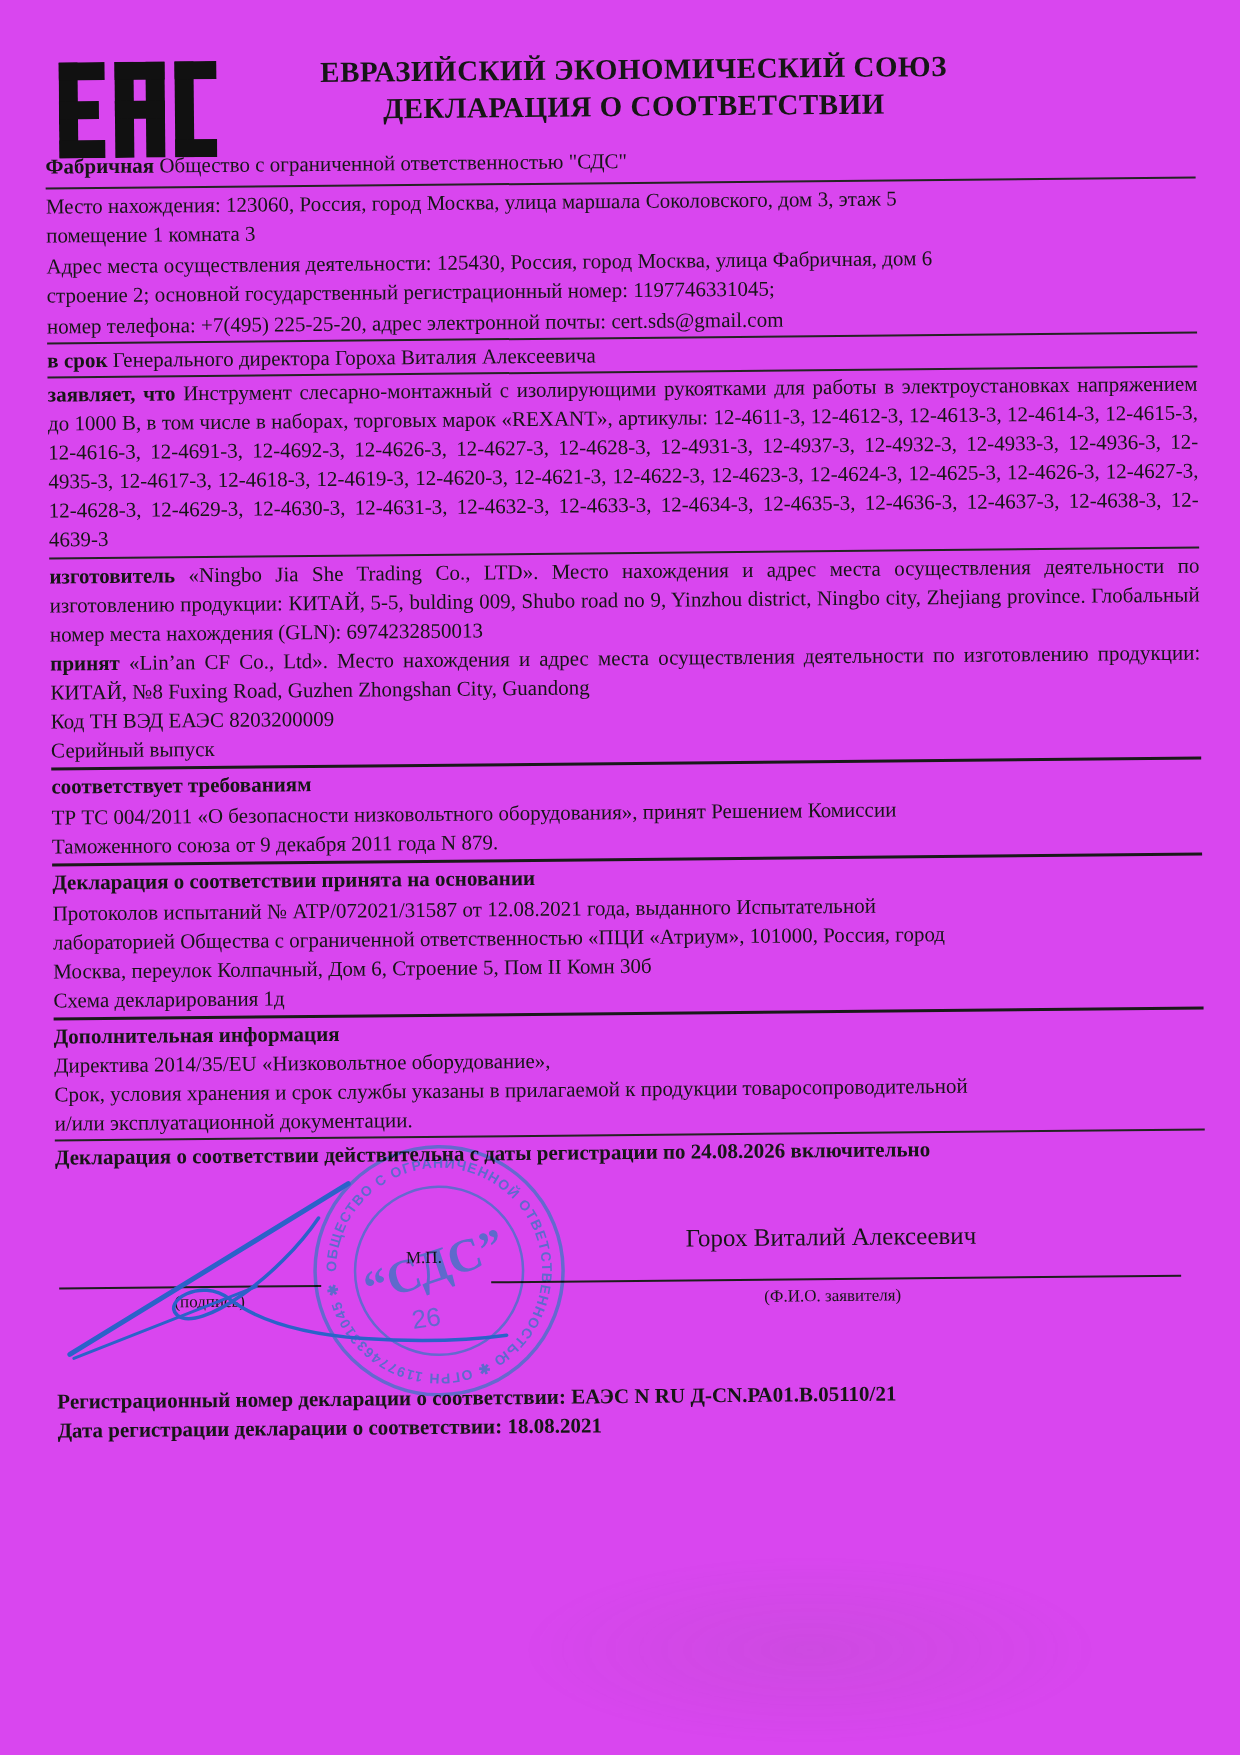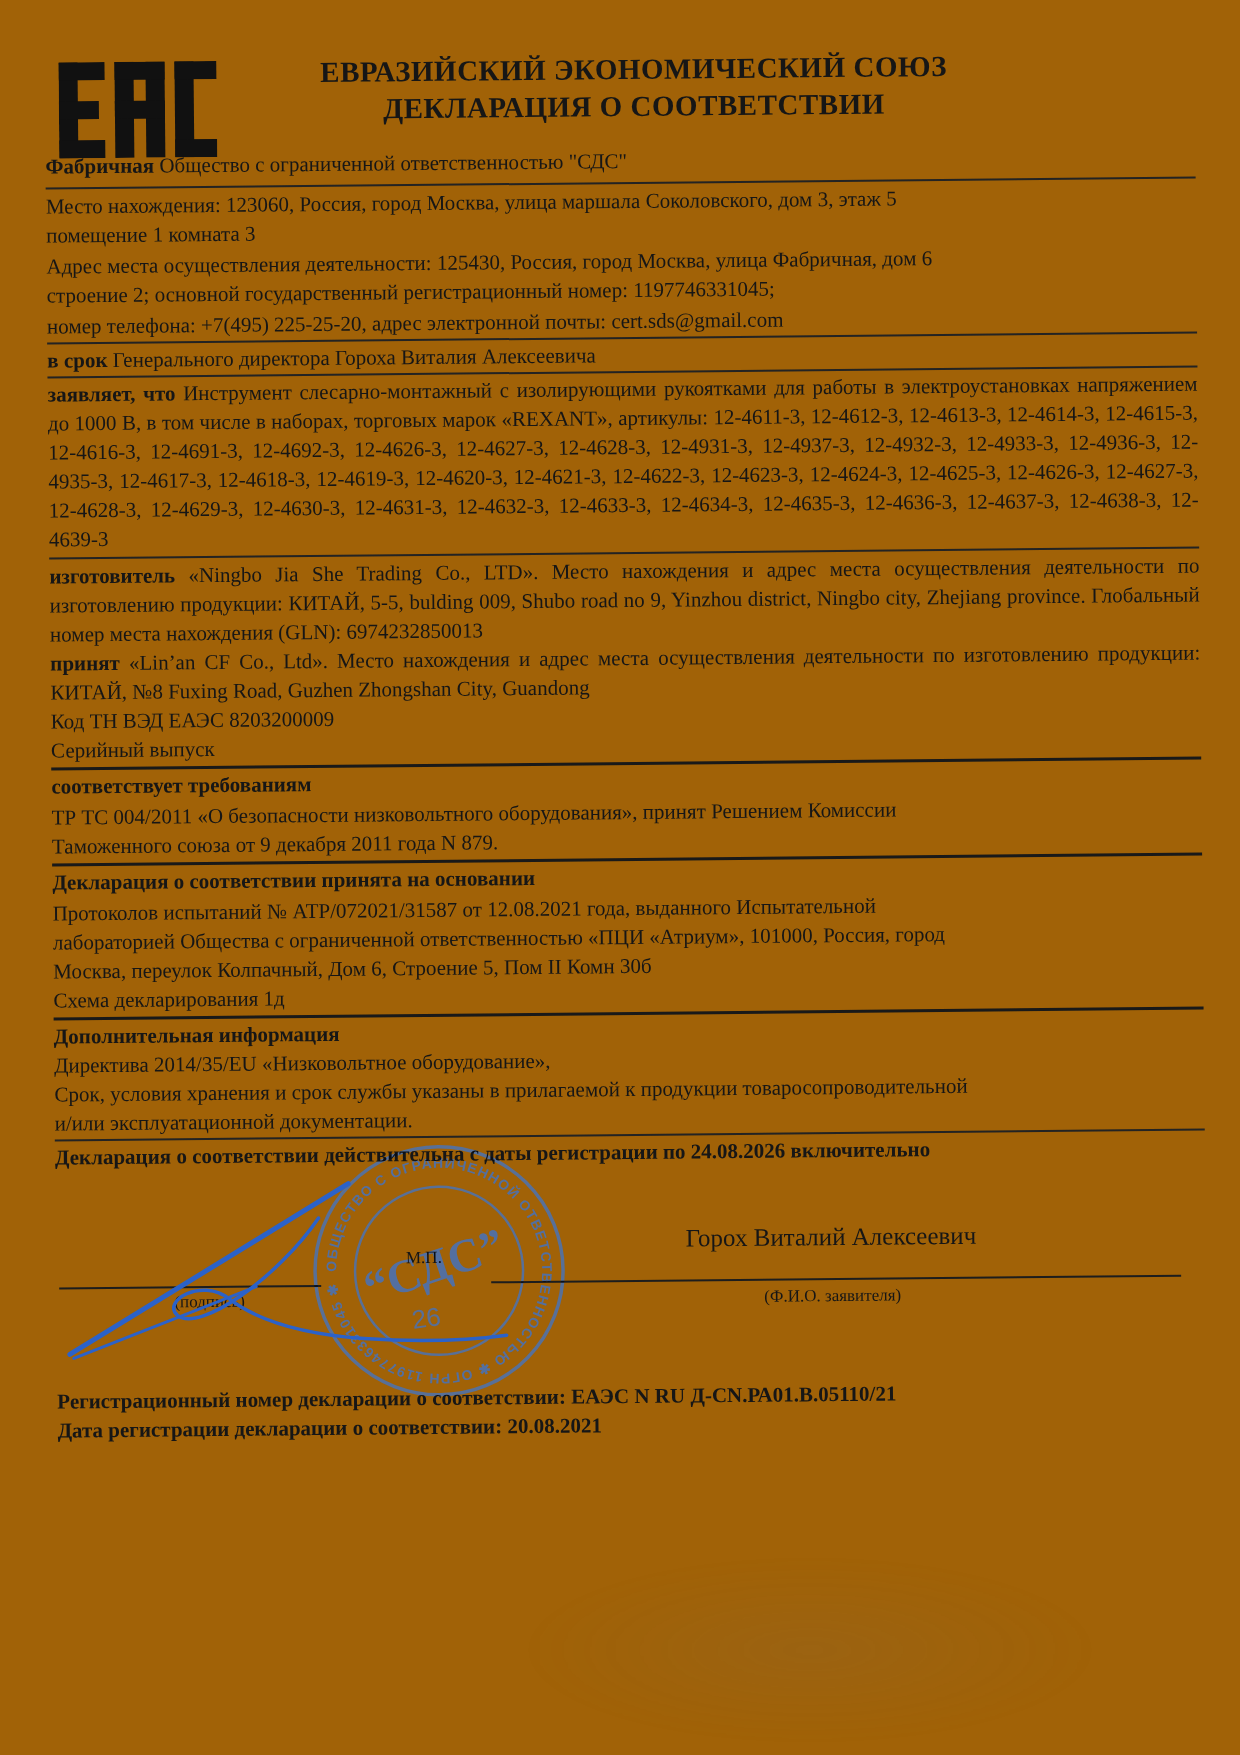--- a/index.html
+++ b/index.html
@@ -1,16 +1,16 @@
 <!DOCTYPE html>
 <html><head>
 <meta charset="utf-8">
 <style>
   html,body{margin:0;padding:0;background:#9a9a9a;}
-  .page{width:1240px;height:1755px;background:#a16207;position:relative;overflow:hidden;
+  .page{width:1240px;height:1755px;background:#d946ef;position:relative;overflow:hidden;
         font-family:"Liberation Serif","DejaVu Serif",serif;color:#161616;}
   .content{position:absolute;left:45px;top:0;width:1150px;
            transform:rotate(-0.55deg);transform-origin:60px 120px;}
   .content p,.content .line{font-size:21px;line-height:29px;margin:0;}
   b{font-weight:bold;}
   .rule{height:2px;background:#232323;margin:1px 0;}
   .rule.thick{height:3px;background:#191919;}
   .header{position:relative;height:100px;margin-top:52px;}
   .eac-logo{position:absolute;left:14px;top:10px;}
   .titles{font-weight:bold;font-size:29px;line-height:37px;text-align:center;
@@ -132,18 +132,18 @@
       <svg class="sig-svg" style="left:-5px;top:-6px;" width="520" height="200" viewBox="0 0 520 200">
         <g fill="none" stroke="#2b62c9" stroke-linecap="round">
           <path d="M 18 188 L 298 20" stroke-width="5"></path>
           <path d="M 22 192 L 205 122" stroke-width="3"></path>
           <path d="M 268 54 C 228 112, 148 168, 126 150 C 110 136, 150 112, 178 134 C 206 156, 252 170, 312 175 C 378 180, 424 177, 455 173" stroke-width="3.5"></path>
         </g>
       </svg>
     </div>
 
     <p class="reg-line reg-first"><b><span>Регистрационный номер декларации о соответствии:</span> <span>ЕАЭС N RU Д-CN.РА01.В.05110/21</span></b></p>
-    <p class="reg-line reg-second"><b><span>Дата регистрации декларации о соответствии:</span> <span>20.08.2021</span></b></p>
+    <p class="reg-line reg-second"><b><span>Дата регистрации декларации о соответствии:</span> <span>18.08.2021</span></b></p>
 
   </div>
 
   <div class="smudge"></div>
 </div>
 
 </body></html>

